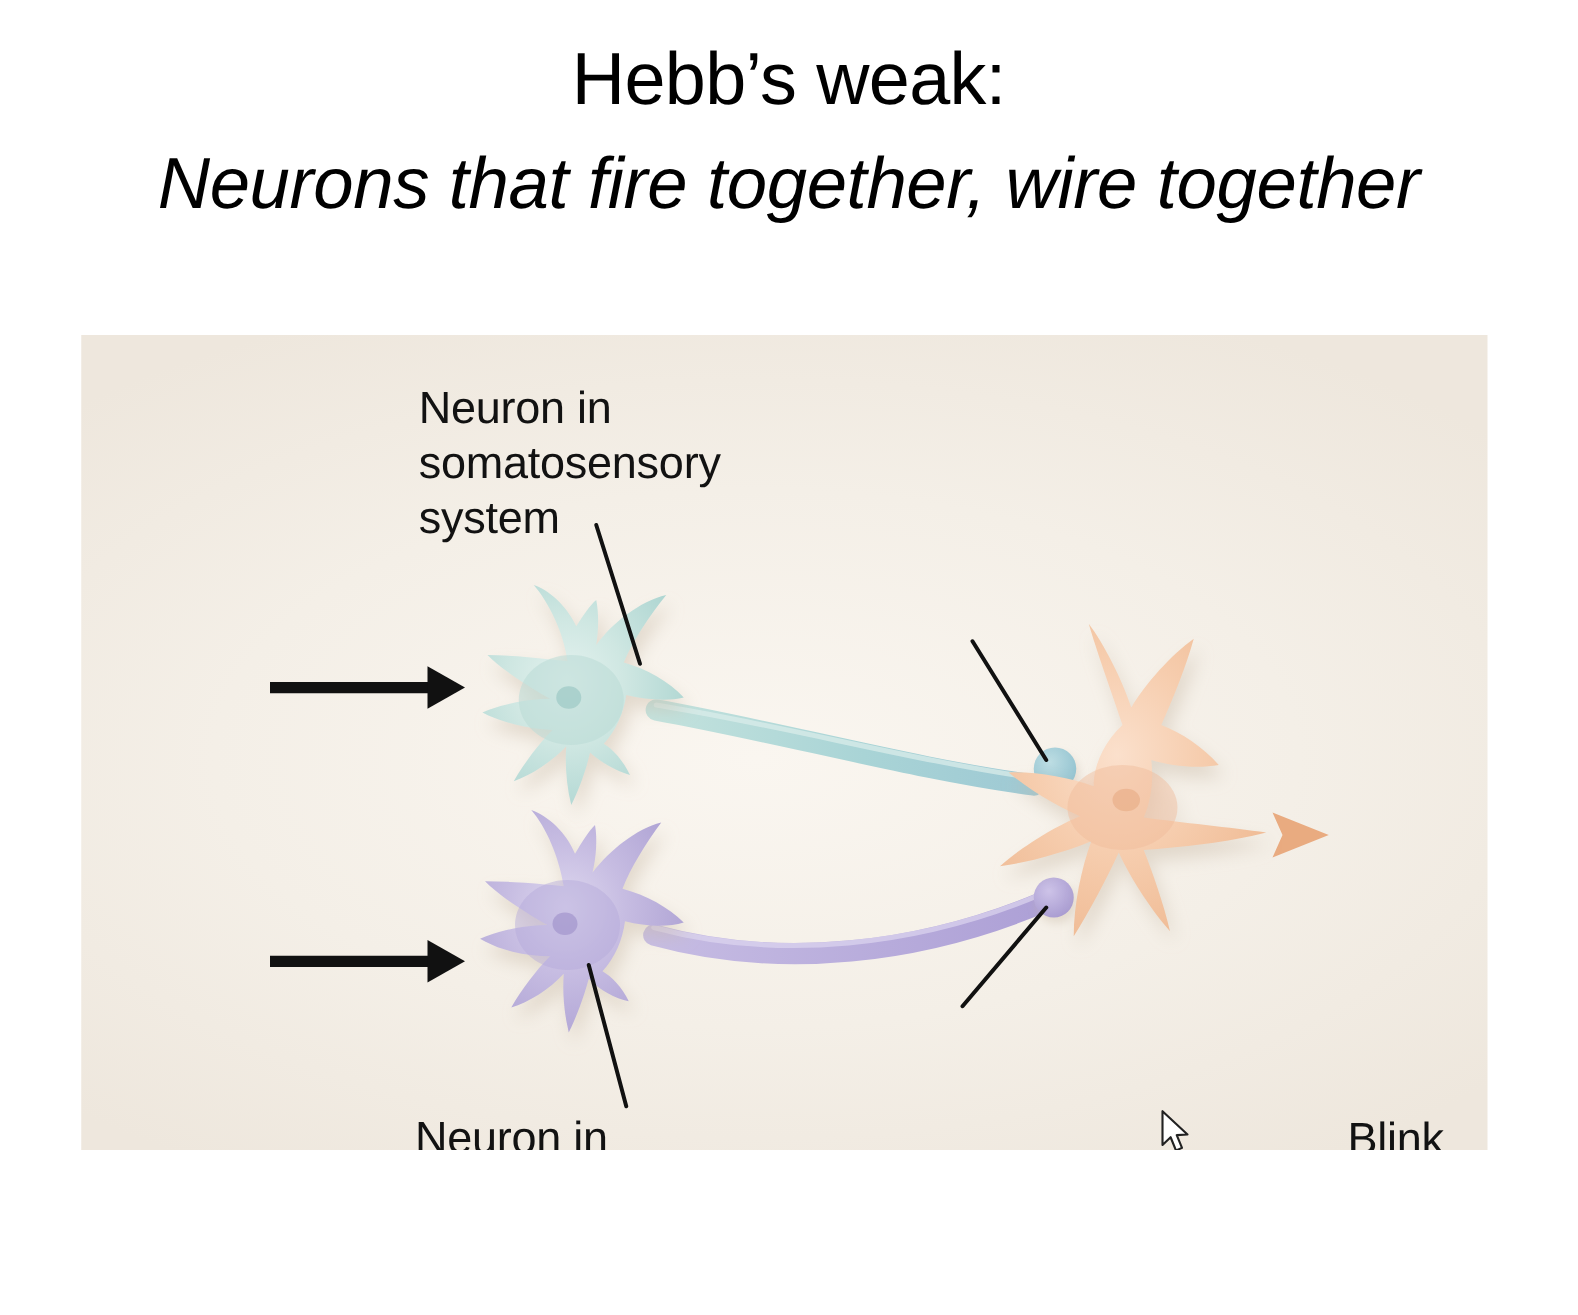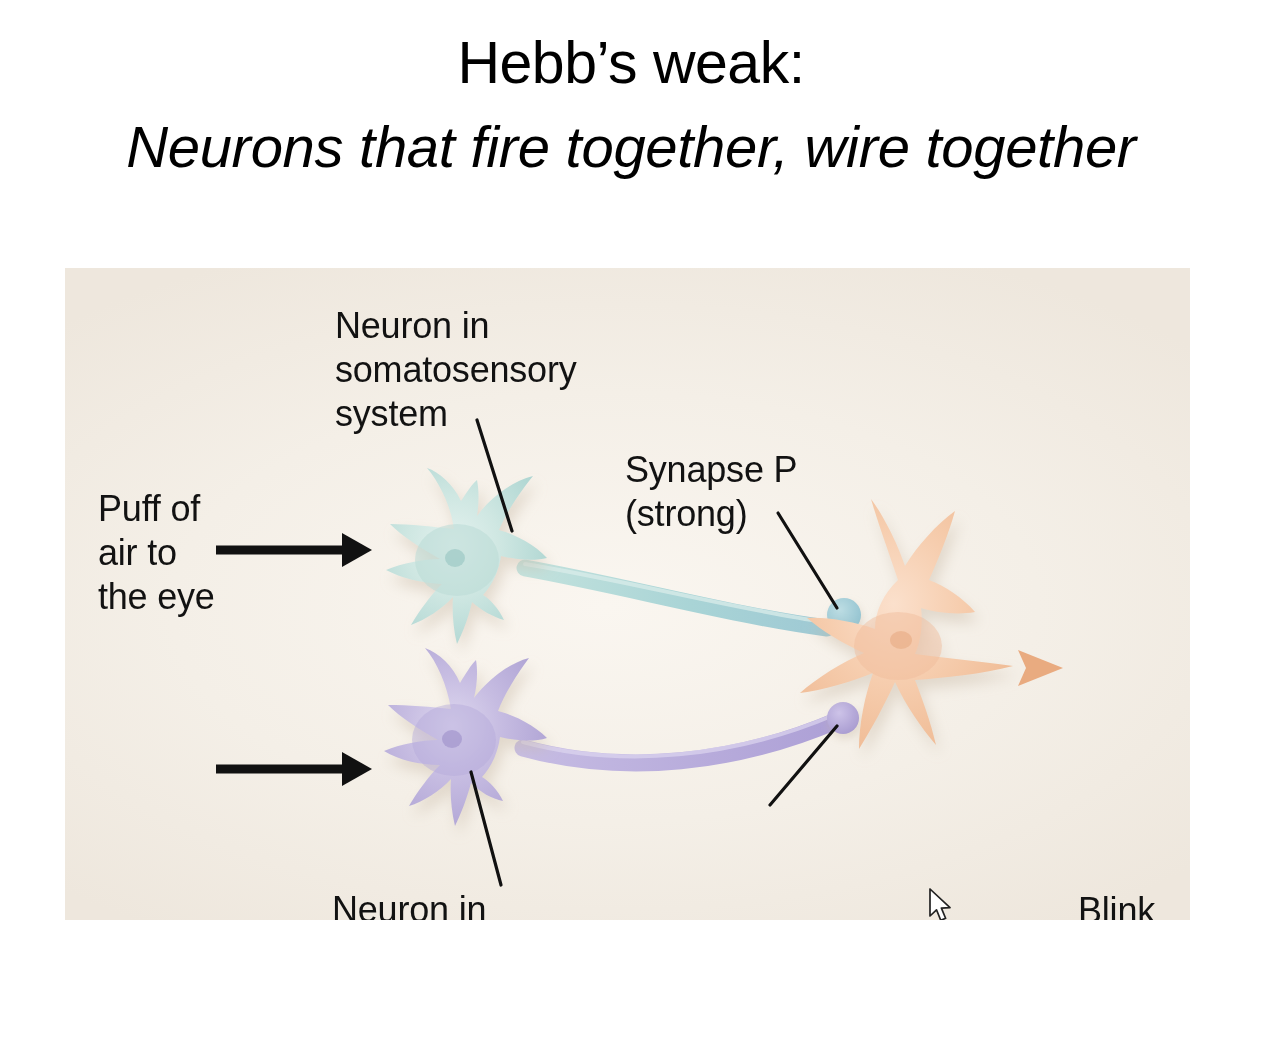--- a/index.html
+++ b/index.html
@@ -297,26 +297,21 @@
       <line x1="705" y1="537" x2="772" y2="458"></line>
 
       <line x1="436" y1="617" x2="406" y2="504"></line>
     </g>
   </svg>
 
   <div class="fig-label" id="label-somatosensory">Neuron in
 somatosensory
 system</div>
 
-  <div class="fig-label" id="label-puff">Puff of
-air to
-the eye</div>
-
-  <div class="fig-label" id="label-synapse-p">Synapse P
-(strong)</div>
+
 
 
 
   <div class="fig-label" id="label-auditory">Neuron in
 auditory
 system</div>
 
   <div class="fig-label" id="label-blink">Blink</div>
 
   <svg id="mouse-cursor" viewBox="0 0 26 36">

